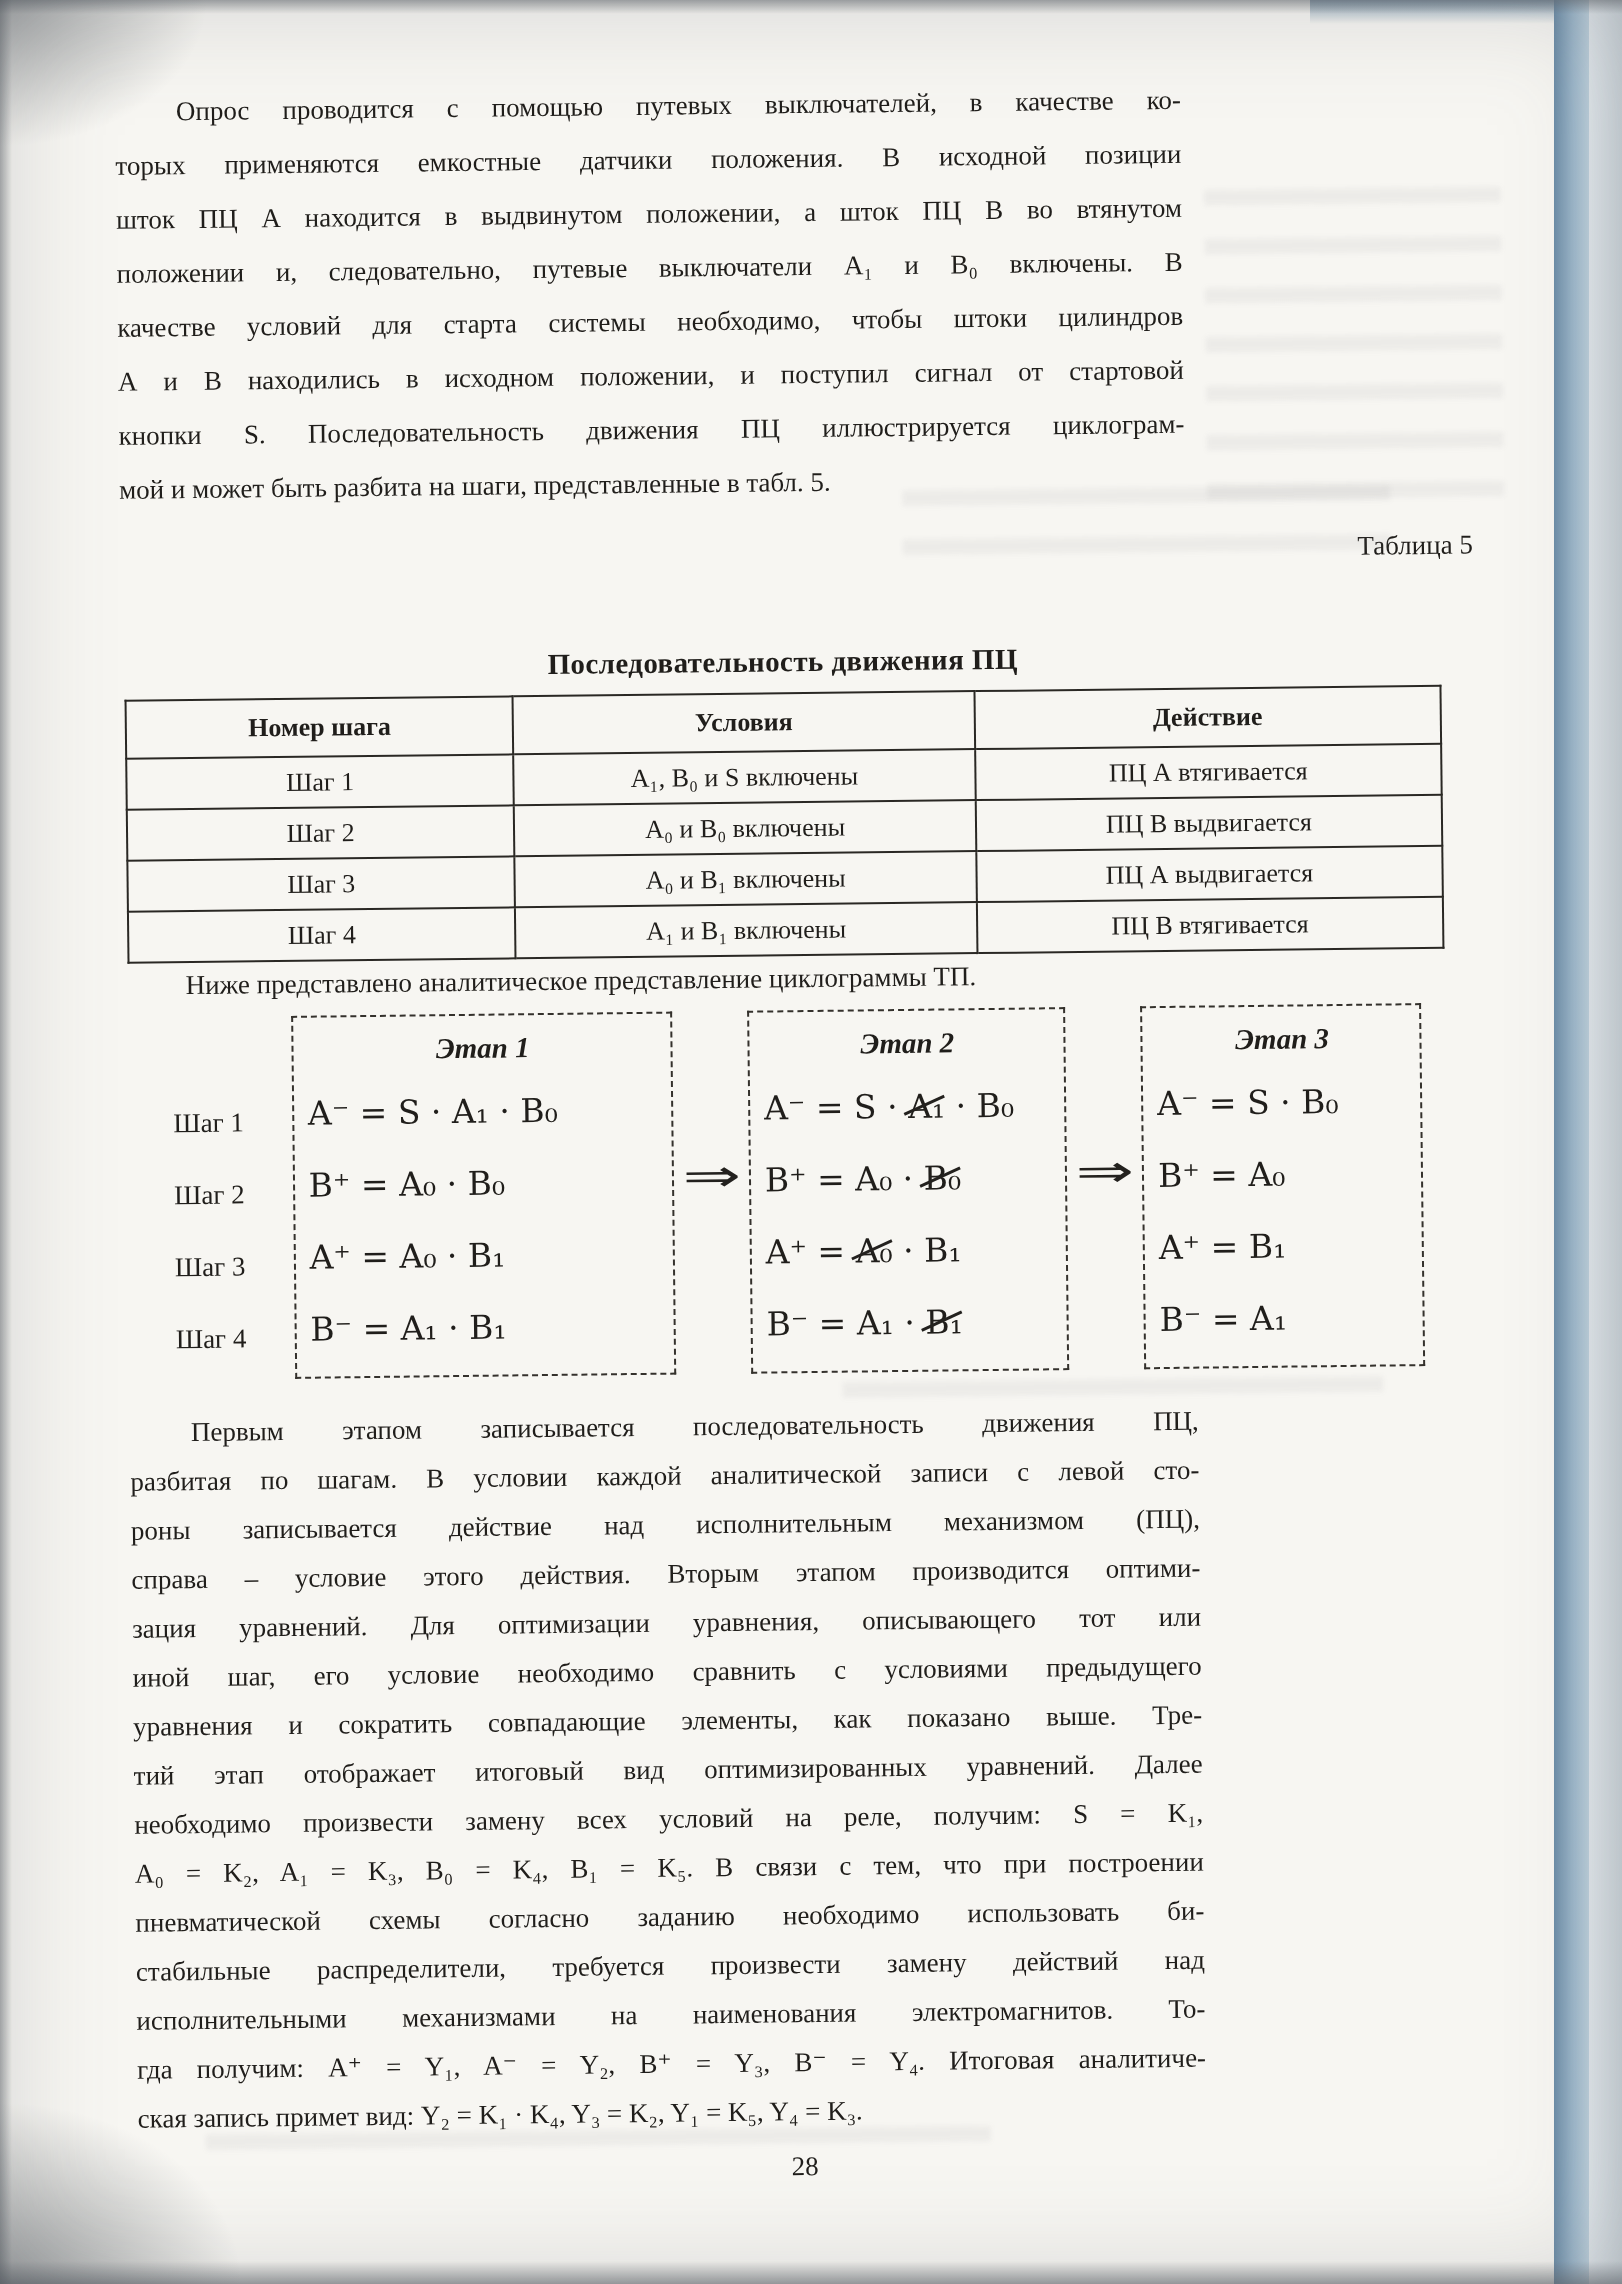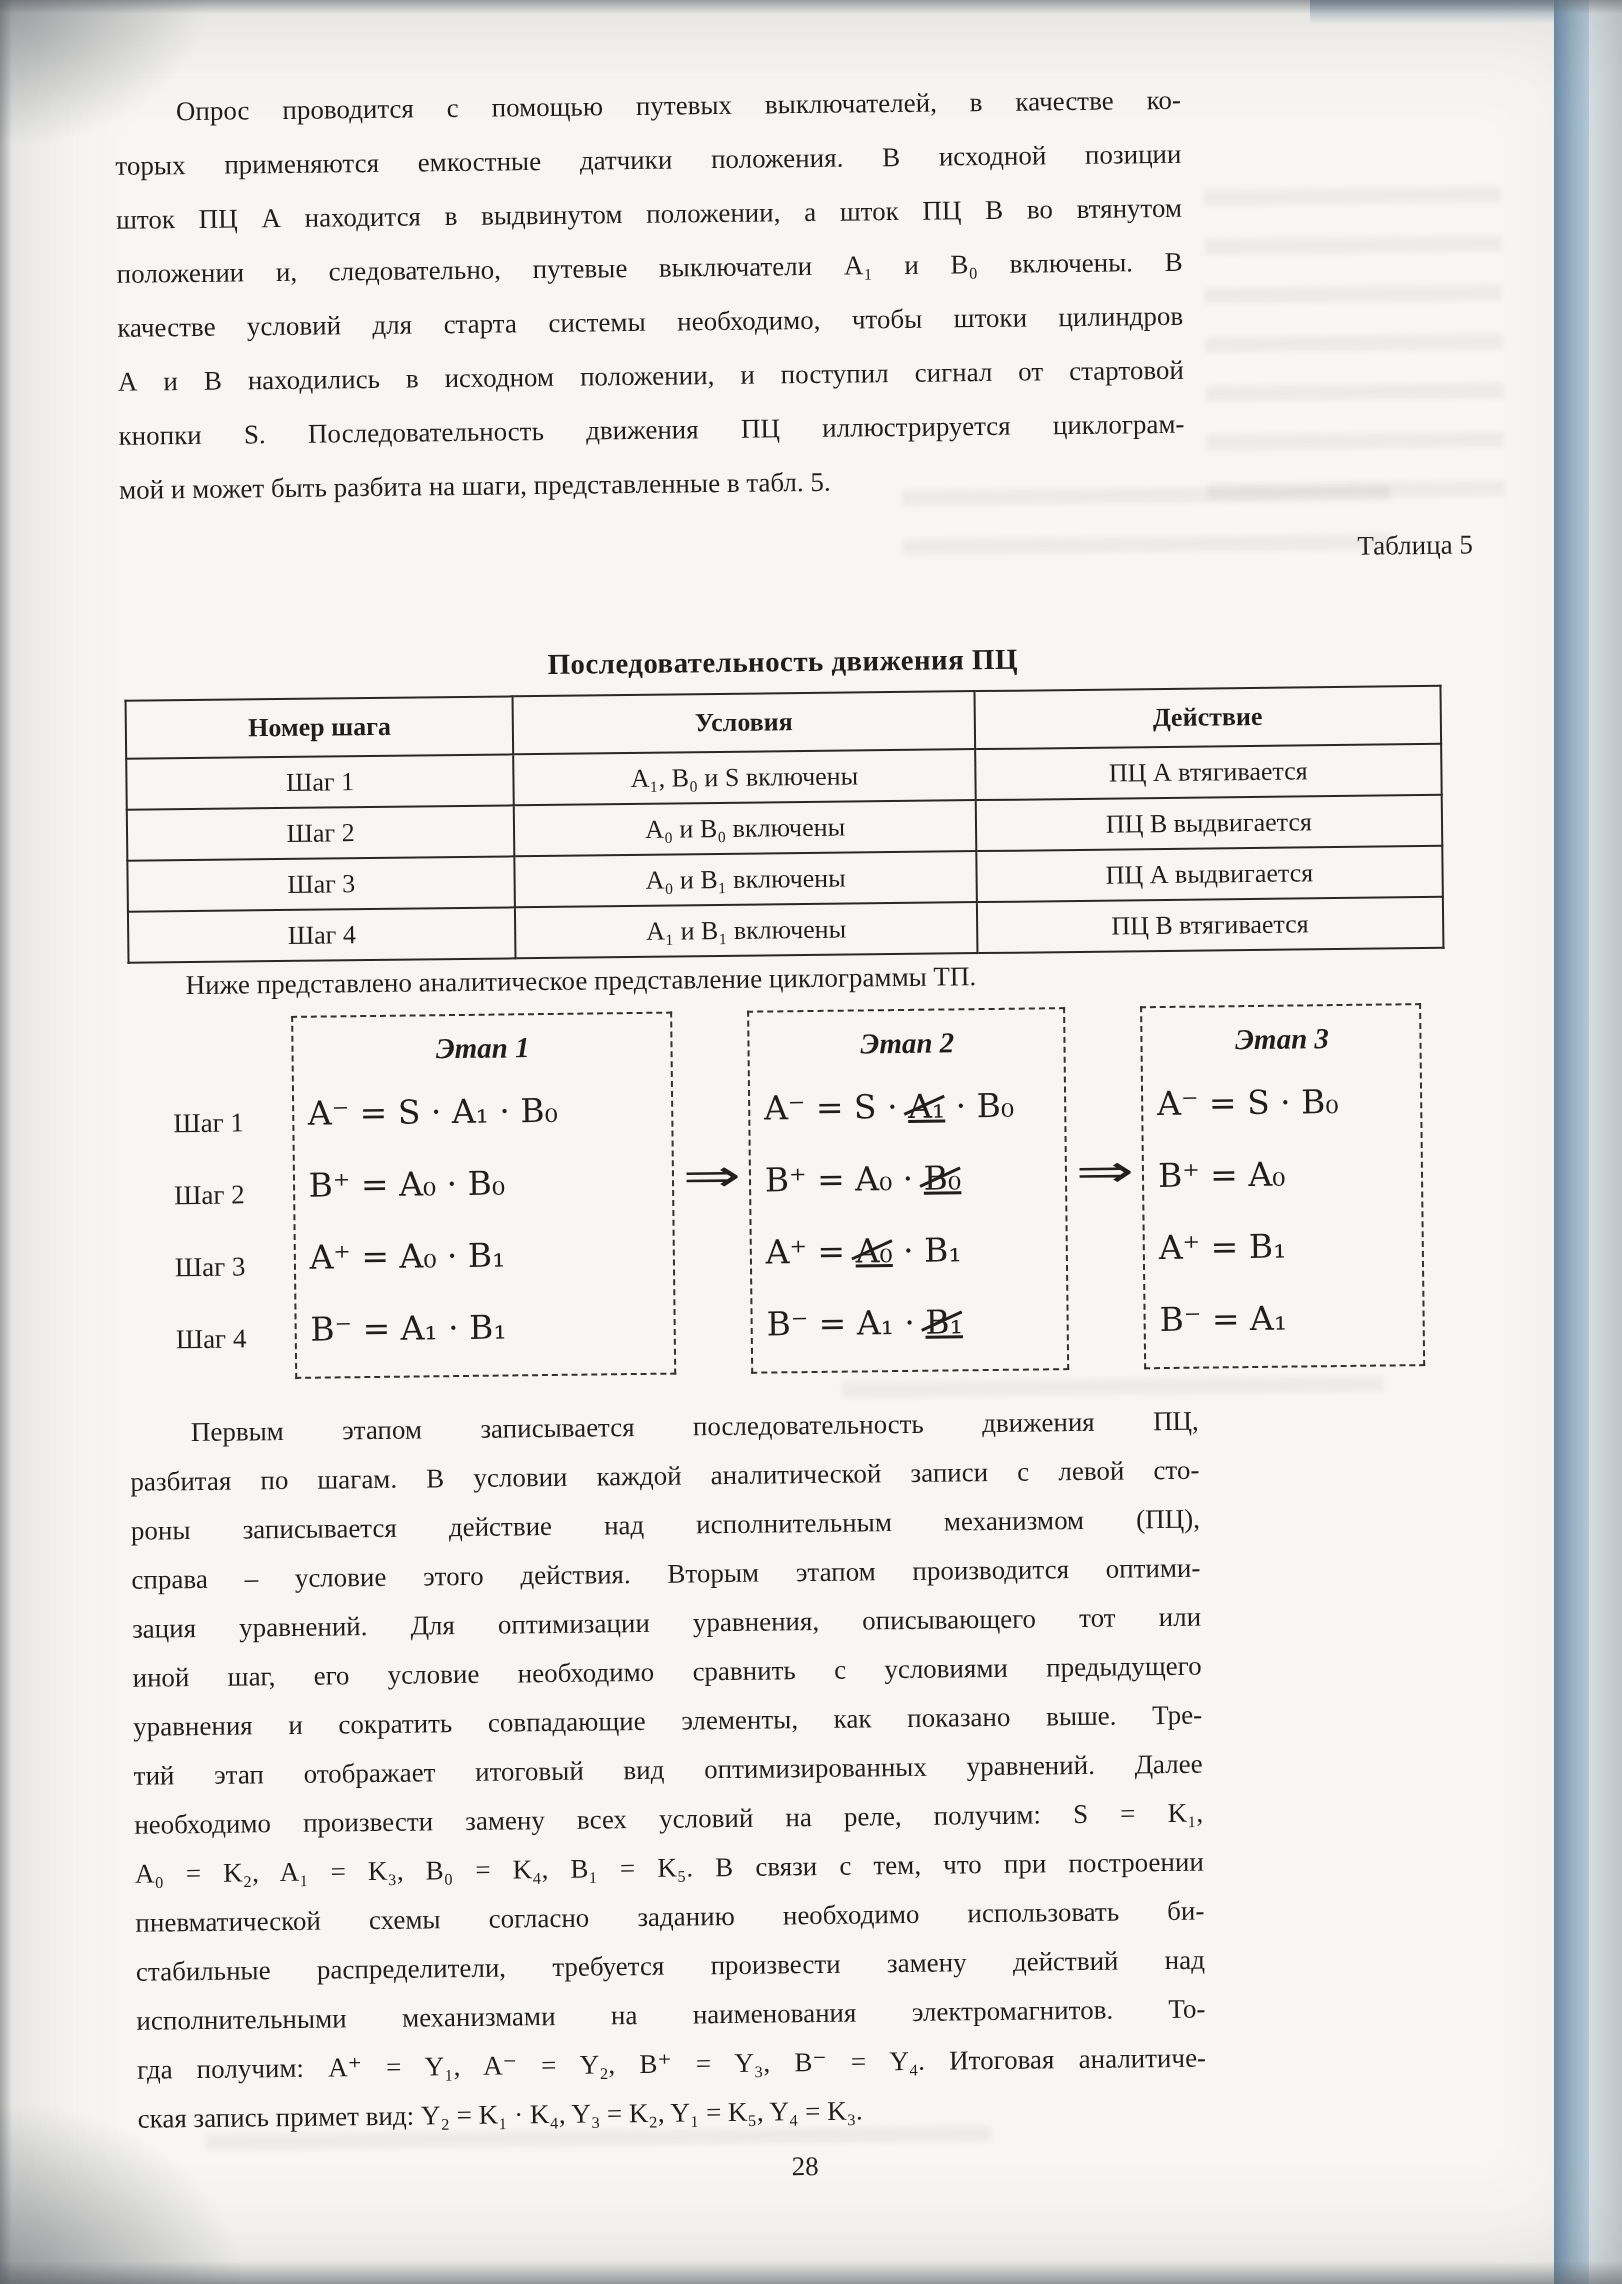--- a/index.html
+++ b/index.html
@@ -30,21 +30,21 @@
   .lbl{height:72px;display:flex;align-items:center;font-size:27px;white-space:nowrap;}
   .ebox{border:2.6px dashed #34312c;padding:5.2px 12.2px 12.2px 14px;}
   .etitle{height:54px;line-height:54px;text-align:center;font-weight:bold;font-style:italic;font-size:29px;}
   .eq{height:72px;display:flex;align-items:center;font-size:33px;
       font-family:"DejaVu Serif","Liberation Serif",serif;white-space:pre;}
   .box1{width:351px;}
   .box2{width:288px;}
   .box3{width:251px;}
   .arrowcol{width:75px;align-self:center;text-align:center;margin-top:-35px;}
   .arrow{display:inline-block;transform:scaleX(1.55);font-size:45px;font-family:"DejaVu Sans",sans-serif;color:#23211e;}
-  .struck{position:relative;display:inline-block;text-decoration:underline;}
+  .struck{position:relative;display:inline-block;}
   .struck::after{content:"";position:absolute;left:-6.1px;right:-0.9px;top:45%;height:2.6px;background:#23211e;transform:rotate(-24deg);}
   
   .pgnum{top:2151px;left:124px;width:1334px;text-align:center;font-size:27px;}
   
   .artifact{pointer-events:none;}
   .edge-top{top:0;left:0;right:0;height:14px;background:linear-gradient(180deg,rgba(95,101,107,.55),rgba(95,101,107,0));}
   .edge-left{top:0;left:0;width:12.2px;height:100%;background:linear-gradient(90deg,rgba(95,101,107,.5),rgba(95,101,107,0));}
   .edge-bottom{bottom:0;left:0;right:0;height:23px;background:linear-gradient(0deg,rgba(95,101,107,.6),rgba(95,101,107,0));}
   .strip-blue{top:0;right:33px;width:35px;height:100%;background:linear-gradient(90deg,#6d8da7,#9db7ca 55%,#bccfdb);}
   .strip-outer{top:0;right:0;width:33px;height:100%;background:linear-gradient(90deg,#e0e6ea,#ccd4d9);}

